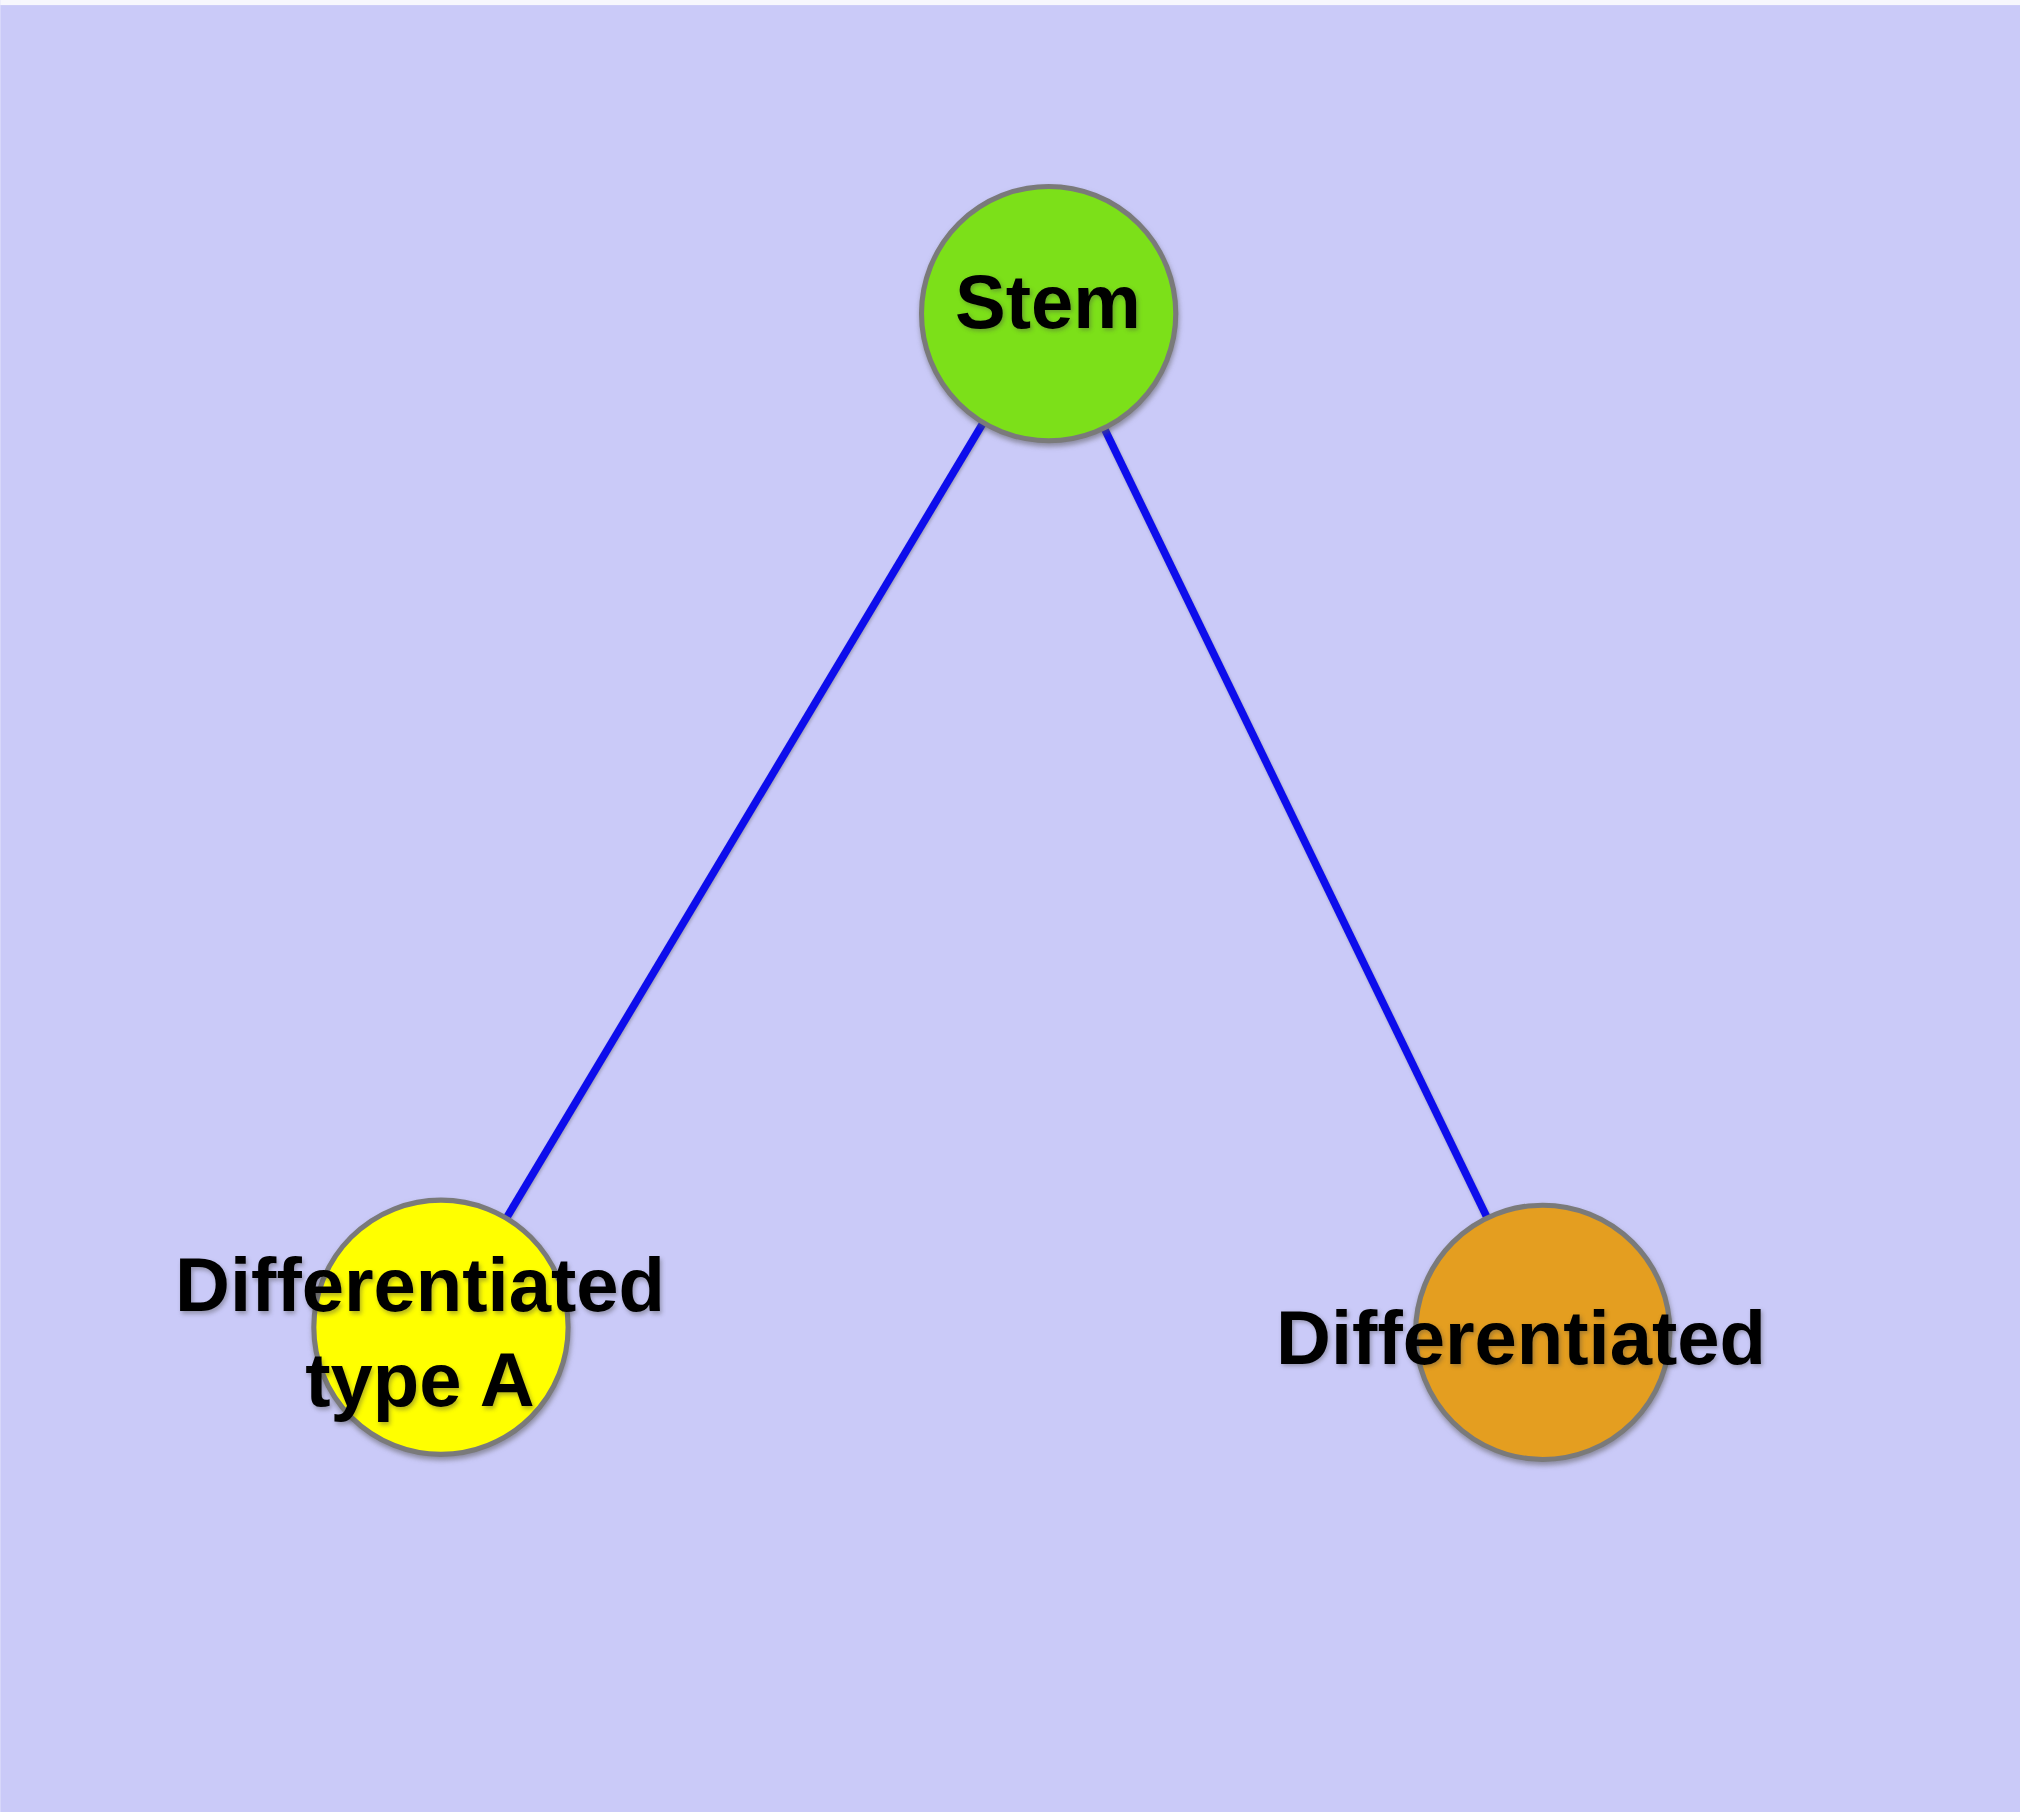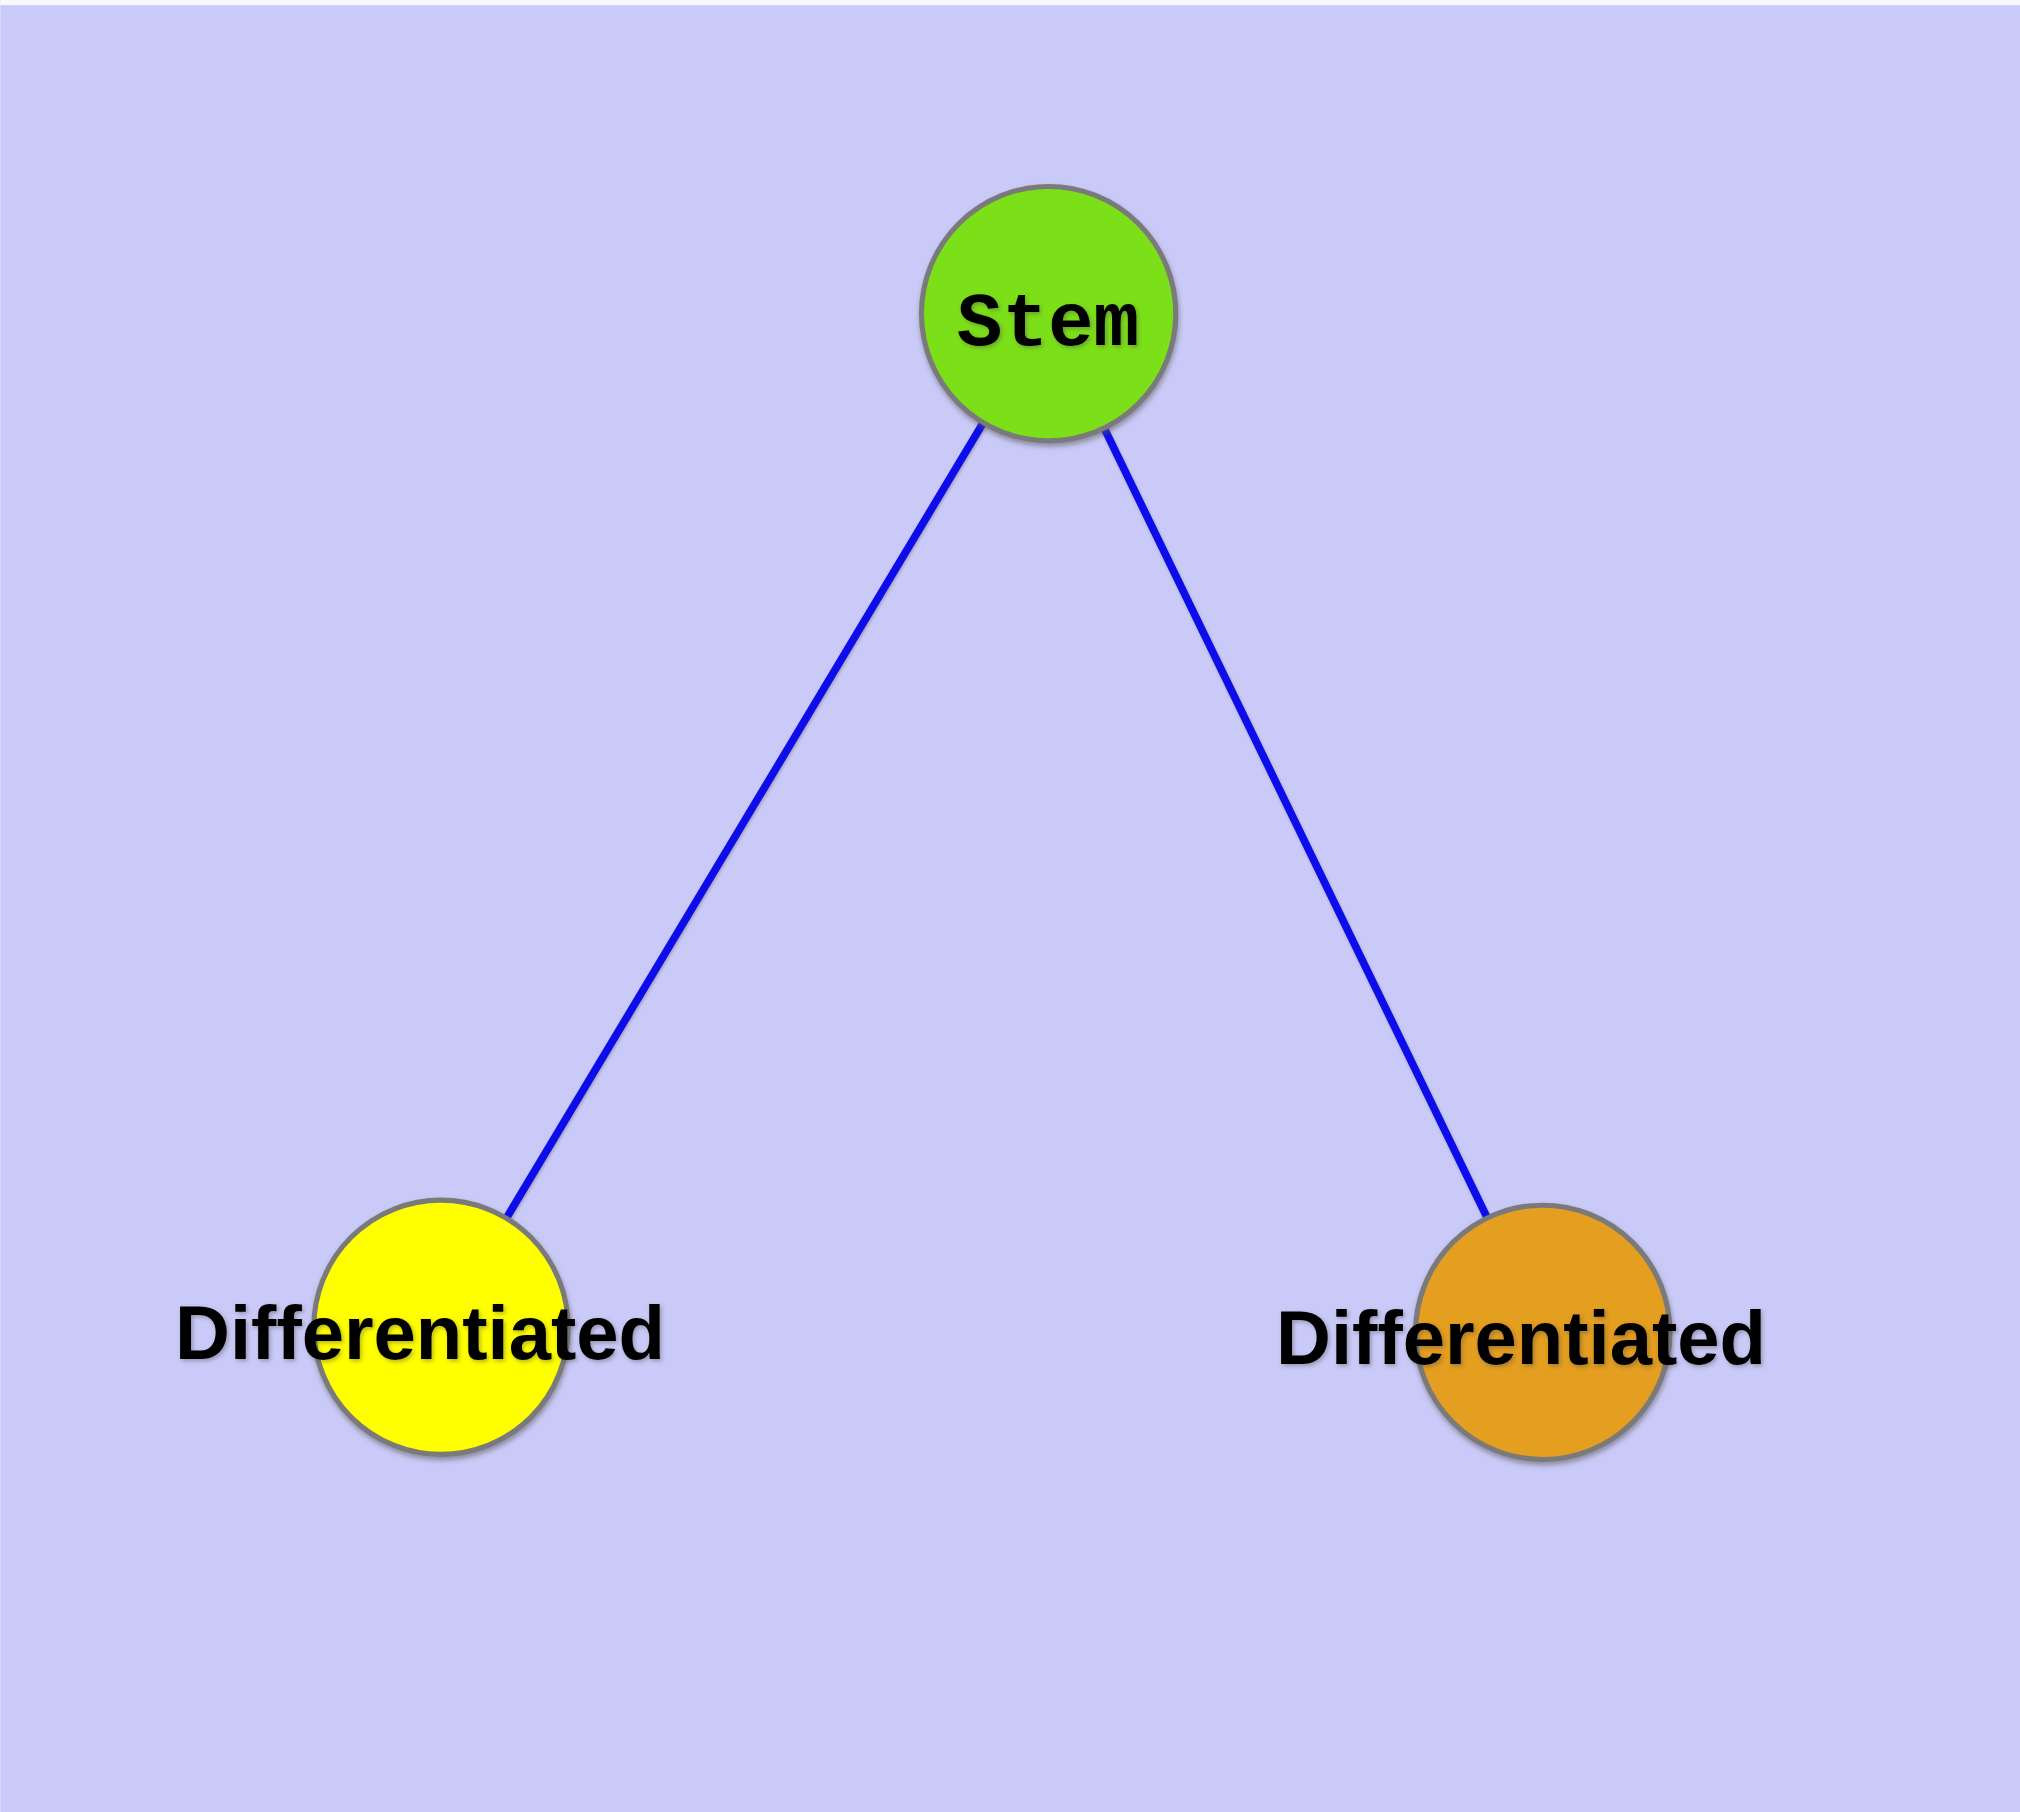--- a/index.html
+++ b/index.html
@@ -35,21 +35,21 @@
     transform: translate(-50%, -50%);
     font-size: 76px;
     font-weight: 700;
     color: #000000;
     line-height: 95px;
     text-align: center;
     white-space: nowrap;
     text-shadow: 1.7px 2.5px 4.2px rgba(70,70,70,0.40);
   }
   .label-line { display: block; }
-  .label-stem   { left: 1048px; top: 325px; font-family: Liberation Mono, monospace;  }
+  .label-stem   { left: 1048px; top: 301px;  }
   .label-type-a { left: 420px;  top: 1332px; }
   .label-type-b { left: 1521px; top: 1337px; }
 </style>
 </head>
 <body>
 
 <div class="canvas">
   <svg width="2021" height="1812" viewBox="0 0 2384 2138">
     <rect x="0" y="0" width="2384" height="2138" fill="#cacaf8"></rect>
     <rect x="0" y="0" width="2384" height="6" fill="#f7f7fd"></rect>
@@ -61,19 +61,20 @@
     <circle class="node-circle" cx="520" cy="1566" r="150" fill="#ffff00" stroke="#7a7a7a"></circle>
     <circle class="node-circle" cx="1820" cy="1572" r="150" fill="#e49e20" stroke="#7a7a7a"></circle>
   </svg>
 
   <div class="node-label label-stem">
     <span class="label-line">Stem</span>
   </div>
 
   <div class="node-label label-type-a">
     <span class="label-line">Differentiated</span>
+    <span class="label-line">type A</span>
   </div>
 
   <div class="node-label label-type-b">
     <span class="label-line">Differentiated</span>
   </div>
 </div>
 
 
 </body></html>

